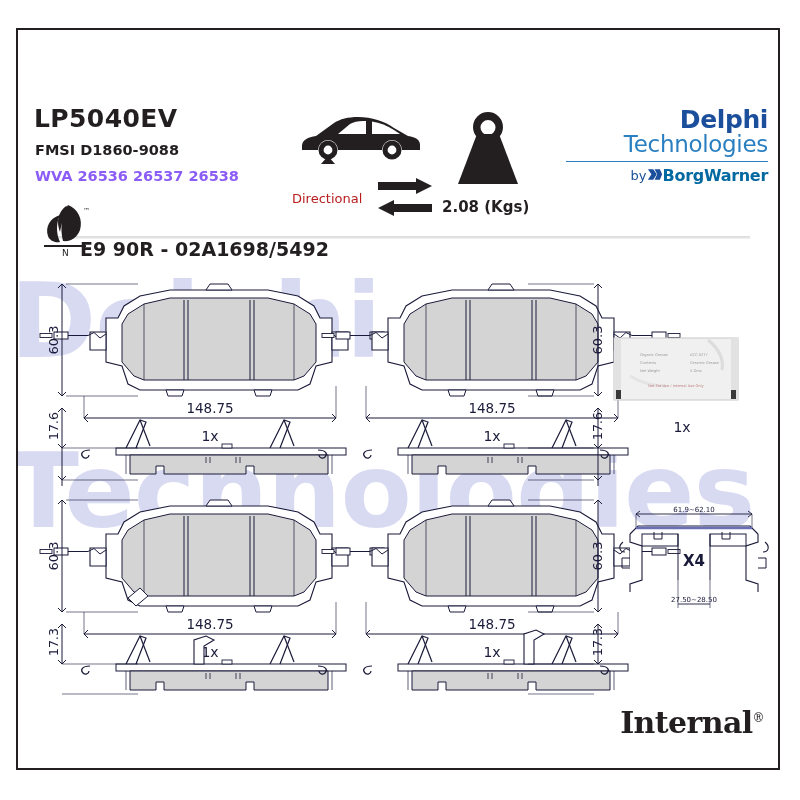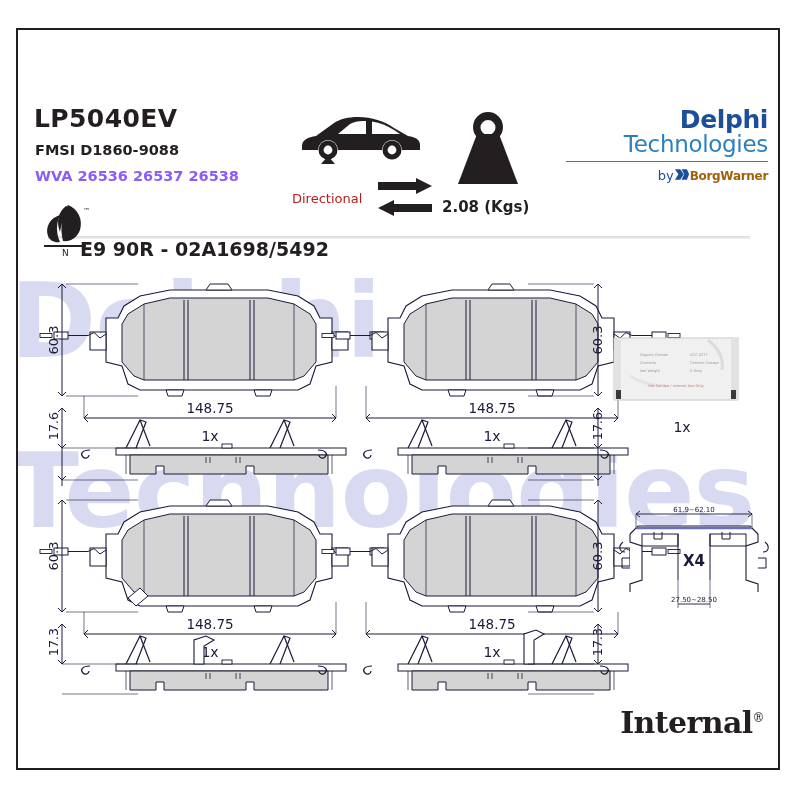--- a/index.html
+++ b/index.html
@@ -37,21 +37,21 @@
   #weight-icon{position:absolute;left:432px;top:50px;width:76px;height:78px;}
   #weight-label{position:absolute;left:424px;top:138px;font-size:15px;font-weight:700;color:#231f20;}
 
   
   #brand{position:absolute;right:10px;top:48px;width:208px;text-align:right;}
   #brand-delphi{font-size:25px;font-weight:700;color:#1b4f9c;line-height:.98;letter-spacing:-.4px;}
   #brand-tech{font-size:23px;color:#2a7fc1;line-height:1.04;letter-spacing:-.3px;}
   #brand-rule{height:1px;background:#2a7fc1;margin:5px 0 4px 6px;}
   #brand-by{display:flex;align-items:center;justify-content:flex-end;}
   #by-text{font-size:13px;color:#1b4f9c;}
-  #bw-text{font-size:12px;font-weight:700;color:#a16207;letter-spacing:-.3px;}
+  #bw-text{font-size:16px;font-weight:700;color:#0369a1;letter-spacing:-.3px;}
 
   #separator{position:absolute;left:30px;top:206px;width:702px;height:3px;
              background:linear-gradient(to bottom,#d8d8d8,#f2f2f2);z-index:4;}
 
   
   #diagram{position:absolute;left:0;top:206px;width:764px;height:460px;z-index:3;}
   #diagram svg{display:block;}
 
   
   #lockheed{position:absolute;right:14px;bottom:28px;z-index:6;

